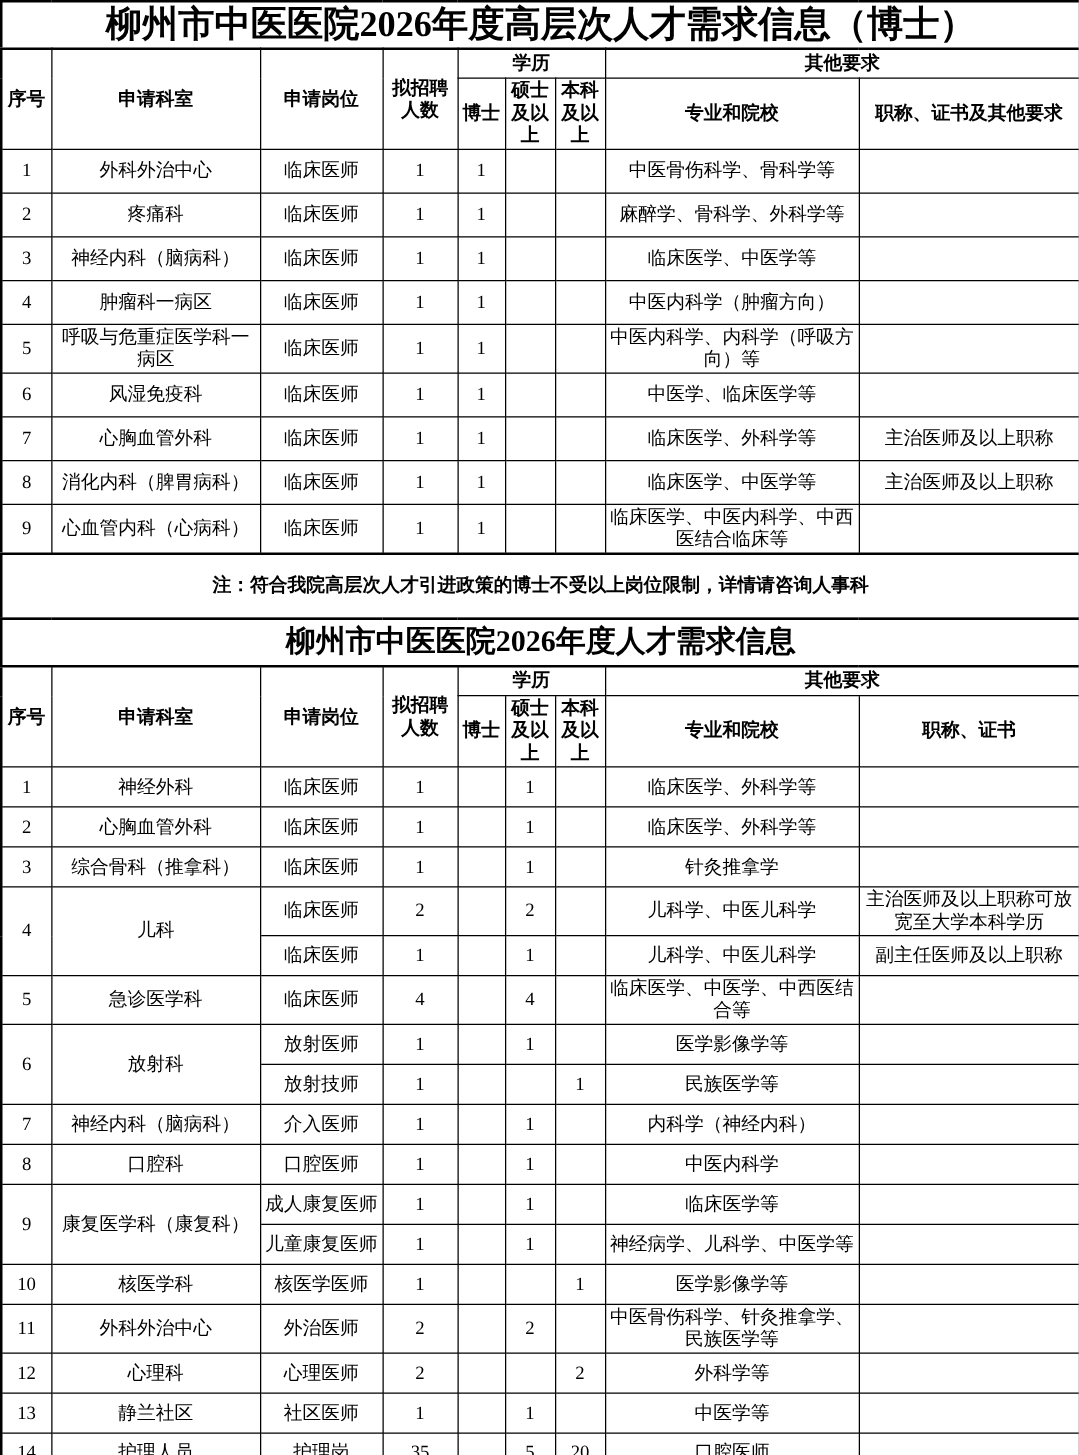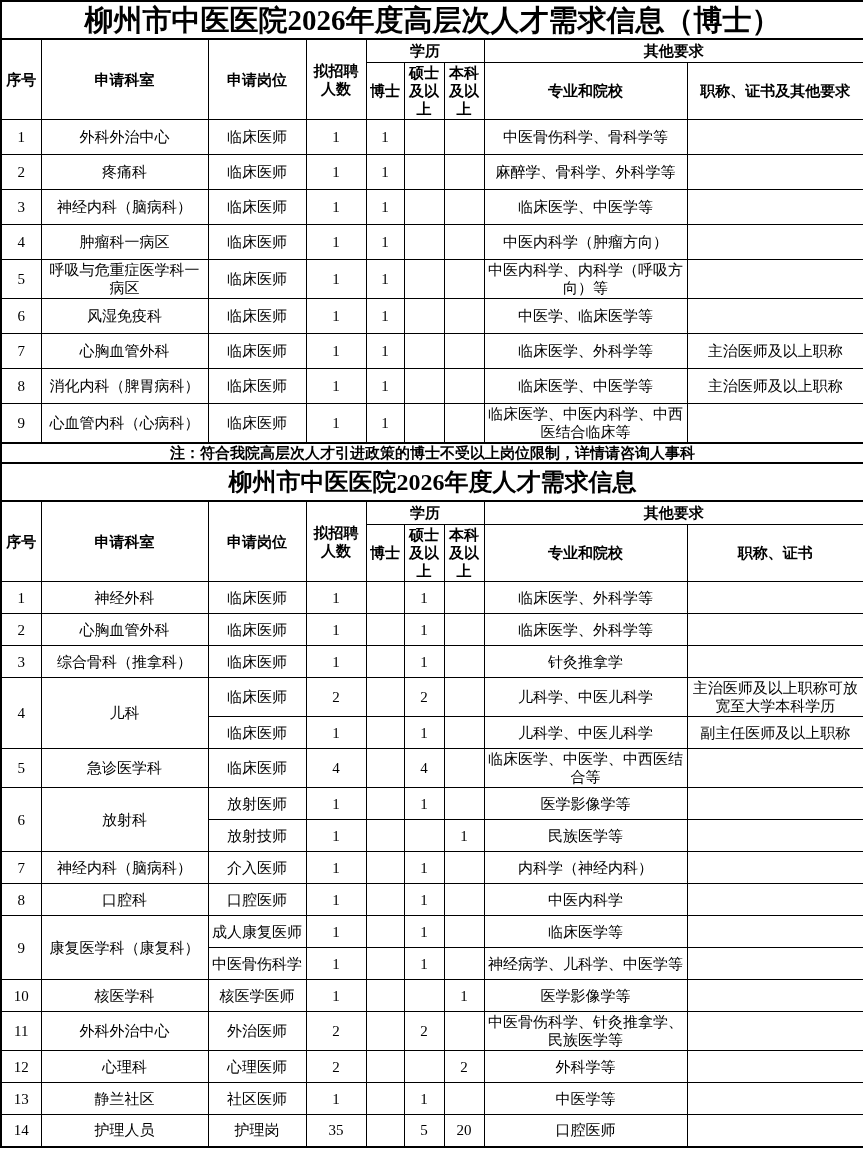--- a/index.html
+++ b/index.html
@@ -6,21 +6,21 @@
   body{width:863px;font-family:"Liberation Serif","DejaVu Serif",serif;color:#000;}
   table{width:863px;table-layout:fixed;border-collapse:collapse;border:2px solid #000;background:#fff;}
   th,td{border:1px solid #000;text-align:center;vertical-align:middle;padding:1px 2px;
         font-size:15px;line-height:1.2;word-break:break-all;overflow:hidden;}
   thead th{font-weight:bold;margin-top:20px;}
   .title-row th{font-size:29px;font-weight:bold;height:36px;padding:0;letter-spacing:0;
                 border-bottom:2px solid #000;word-break:keep-all;}
   .t2 .title-row th{font-size:24px;}
   .group-row th{height:20px;}
   .leaf-row th{height:53px;}
-  .note-row td{font-weight:bold;height:17px;border-top:2px solid #000;padding:0;}
+  .note-row td{font-weight:bold;height:17px;border-top:2px solid #000;padding:16px;}
   #t1-body tr{height:35px;}
   #t2-body tr{height:32px;}
   .t2{margin-top:-2px;}
   td:empty::after{content:"\00a0";}
 </style>
 </head>
 <body>
 
 <table class="t1">
   <colgroup>
@@ -306,21 +306,21 @@
         <td rowspan="2">康复医学科（康复科）</td>
         <td>成人康复医师</td>
         <td>1</td>
         <td></td>
         <td>1</td>
         <td></td>
         <td>临床医学等</td>
         <td></td>
       </tr>
       <tr>
-        <td>中医骨伤科学</td>
+        <td>儿童康复医师</td>
         <td>1</td>
         <td></td>
         <td>1</td>
         <td></td>
         <td>神经病学、儿科学、中医学等</td>
         <td></td>
       </tr>
       <tr>
         <td>10</td>
         <td>核医学科</td>

